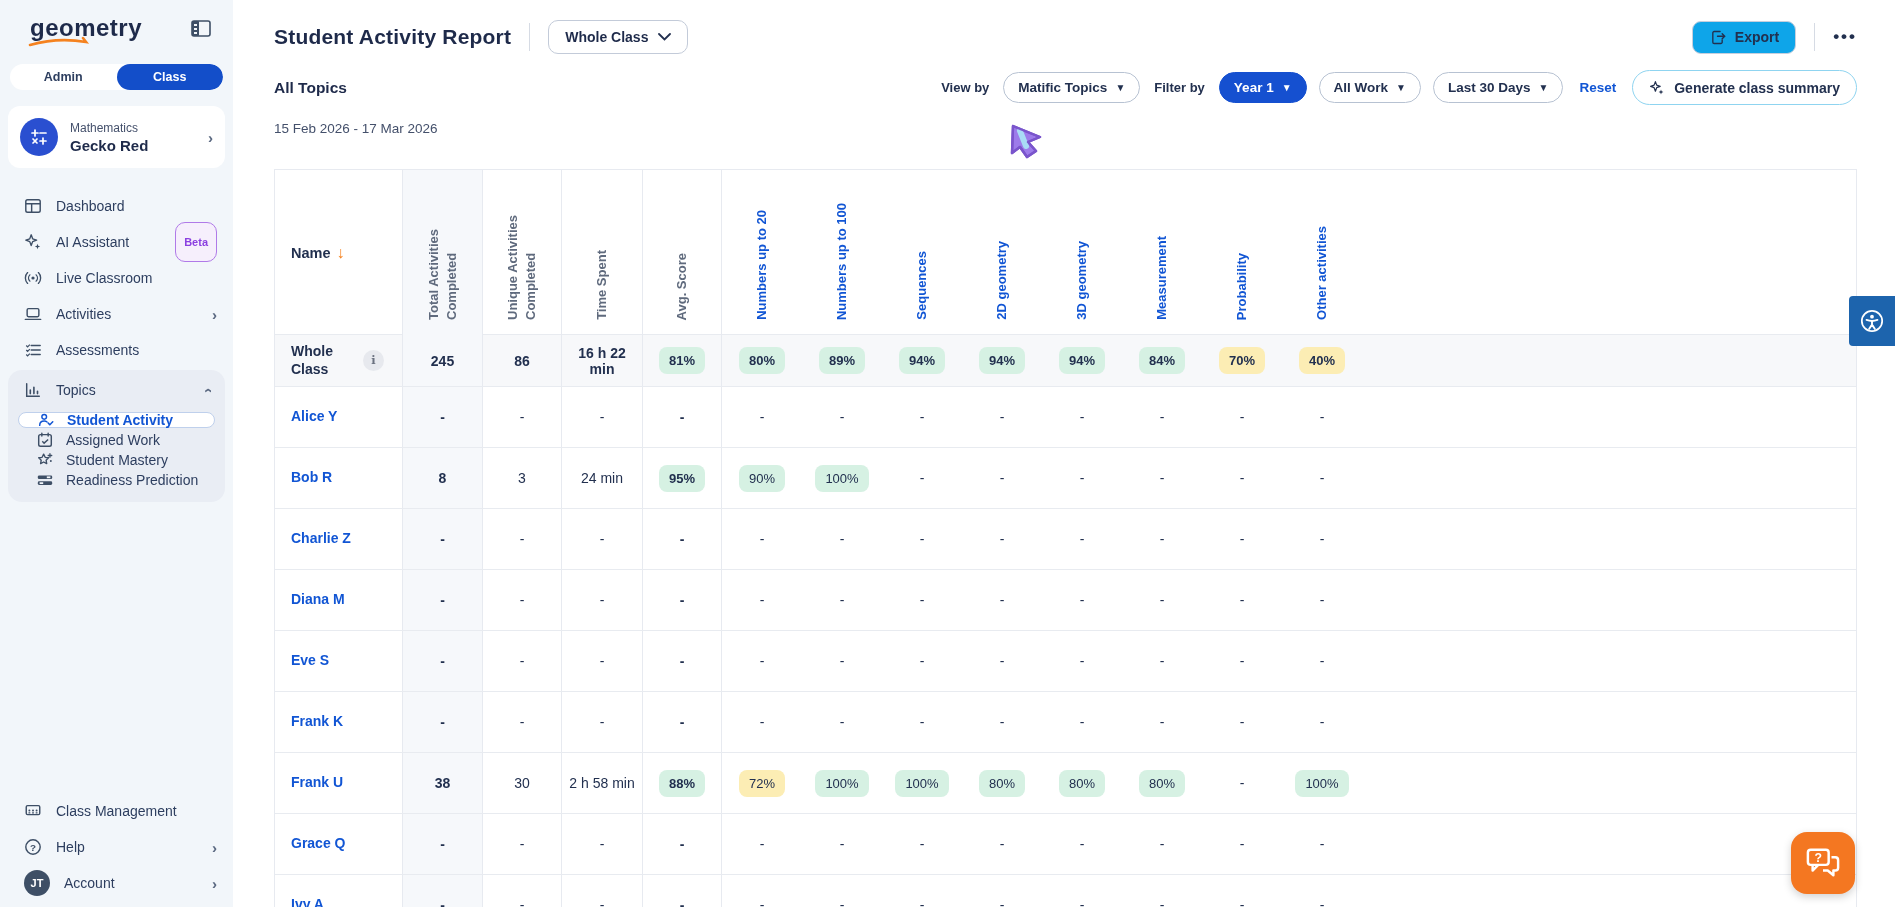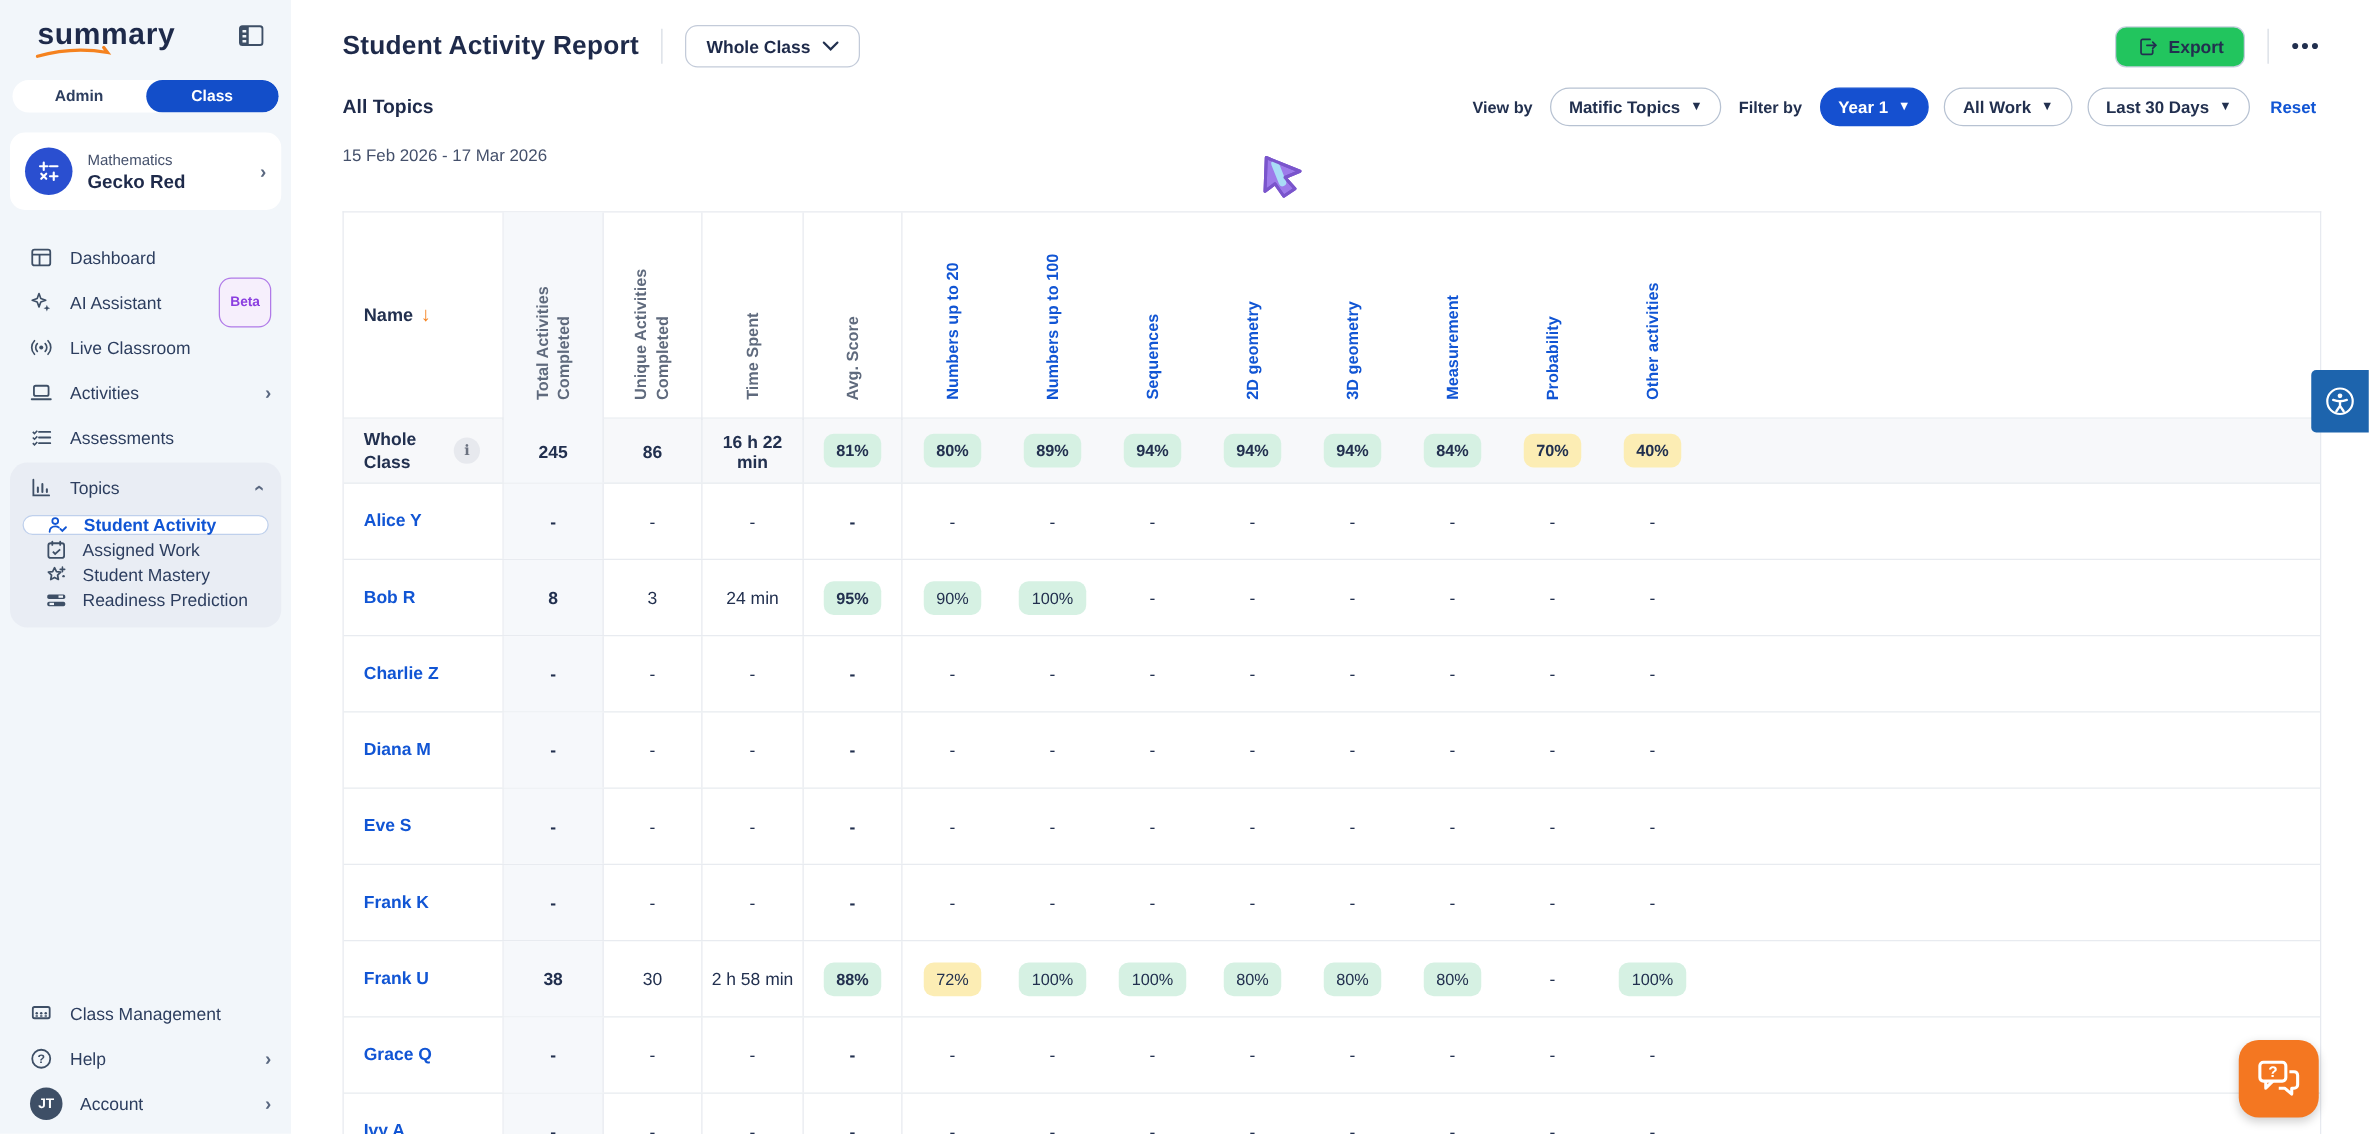--- a/index.html
+++ b/index.html
@@ -35,21 +35,21 @@
   .avatar { width:26px; height:26px; border-radius:50%; background:#3e4f66; color:#fff; font-size:11px; font-weight:bold; display:flex; align-items:center; justify-content:center; }
   .chev-up { display:inline-block; transform:rotate(-90deg); }
 
   
   .main { position:absolute; left:233px; top:0; right:0; height:907px; background:#fff; }
   .topbar { display:flex; align-items:center; padding:20px 38px 0 41px; gap:18px; }
   .page-title { font-size:21px; font-weight:bold; color:#1e2a4a; letter-spacing:.2px; }
   .vdiv { width:1px; height:28px; background:#d6dbe4; }
   .pill { display:flex; align-items:center; gap:10px; border:1px solid #c3cbd9; border-radius:10px; height:34px; padding:0 16px; font-size:14px; font-weight:bold; color:#1e2a4a; cursor:pointer; background:#fff; }
   .topbar .spacer { flex:1; }
-  .export-btn { display:flex; align-items:center; gap:9px; border:1px solid #c6cfdd; border-radius:9px; height:33px; padding:0 16px; font-size:14px; font-weight:bold; color:#22304f; cursor:pointer; background:#22c55e; }
+  .export-btn { display:flex; align-items:center; gap:9px; border:1px solid #c6cfdd; border-radius:9px; height:33px; padding:0 16px; font-size:14px; font-weight:bold; color:#22304f; cursor:pointer; background:#0ea5e9; }
   .more-dots { font-size:17px; font-weight:bold; color:#22304f; letter-spacing:2px; cursor:pointer; }
 
   .filter-row { display:flex; align-items:center; padding:16px 38px 0 41px; gap:12px; }
   .section-title { font-size:15.5px; font-weight:bold; color:#1e2a4a; }
   .filter-row .spacer { flex:1; }
   .flabel { font-size:13px; font-weight:bold; color:#22304f; margin:0 2px; }
   .fpill { display:flex; align-items:center; gap:8px; border:1px solid #b7c2d2; border-radius:17px; height:31px; padding:0 14px; font-size:13.5px; font-weight:bold; color:#22304f; background:#fff; cursor:pointer; }
   .fpill.primary { background:#1550d0; border-color:#1550d0; color:#fff; }
   .fpill.primary .fcaret { color:#fff; }
   .fcaret { font-size:10px; color:#22304f; }
@@ -87,21 +87,21 @@
   .a11y-btn { position:absolute; right:0; top:296px; width:46px; height:50px; background:#1d64ad; display:flex; align-items:center; justify-content:center; cursor:pointer; border-radius:4px 0 0 4px; }
   .chat-btn { position:absolute; right:40px; bottom:13px; width:64px; height:62px; background:#f47721; border-radius:16px; display:flex; align-items:center; justify-content:center; cursor:pointer; box-shadow:0 3px 8px rgba(0,0,0,.18); }
   svg { display:block; }
 </style>
 </head>
 <body>
 
 <div class="sidebar">
   <div class="logo-row">
     <div class="logo">
-      <span>summary</span>
+      <span>geometry</span>
       <svg width="72" height="12" viewBox="0 0 72 12">
         <path d="M2 9 Q30 1 58 6 L55 2" stroke="#f5821f" stroke-width="2.6" fill="none" stroke-linecap="round"></path>
       </svg>
     </div>
     <div class="collapse-btn">
       <svg width="20" height="17" viewBox="0 0 20 17">
           <rect x="1" y="1" width="18" height="15" rx="2" fill="none" stroke="#3e4f66" stroke-width="1.6"></rect>
           <rect x="1" y="1" width="7" height="15" rx="1" fill="#3e4f66"></rect>
           <rect x="3" y="4" width="3" height="2" fill="#f2f6fa"></rect>
           <rect x="3" y="8" width="3" height="2" fill="#f2f6fa"></rect>
@@ -300,20 +300,27 @@
     </div>
     <div class="fpill">
       <span>All Work</span>
       <span class="fcaret">▼</span>
     </div>
     <div class="fpill">
       <span>Last 30 Days</span>
       <span class="fcaret">▼</span>
     </div>
     <span class="reset-link">Reset</span>
+    <div class="gen-btn">
+      <svg width="16" height="16" viewBox="0 0 20 20">
+          <path d="M8 2 L9.6 6.4 L14 8 L9.6 9.6 L8 14 L6.4 9.6 L2 8 L6.4 6.4 Z" fill="none" stroke="#22304f" stroke-width="1.5" stroke-linejoin="round"></path>
+          <path d="M15 12 L15.8 14.2 L18 15 L15.8 15.8 L15 18 L14.2 15.8 L12 15 L14.2 14.2 Z" fill="#22304f"></path>
+        </svg>
+      <span>Generate class summary</span>
+    </div>
   </div>
 
   <div class="date-range">15 Feb 2026 - 17 Mar 2026</div>
 
   <div class="cursor-sticker">
     <svg width="42" height="40" viewBox="0 0 42 40">
         <path d="M8 4 L35 15 L23 20 L31 29 L22 35 L15 25 L7 31 Z" fill="#9d7bea" stroke="#7a55cc" stroke-width="2.4" stroke-linejoin="round"></path>
         <path d="M15 9 L21 24" stroke="#a9dcf6" stroke-width="6" stroke-linecap="round"></path>
         <path d="M8 4 L35 15 L23 20 L31 29 L22 35 L15 25 L7 31 Z" fill="none" stroke="#7a55cc" stroke-width="2.4" stroke-linejoin="round"></path>
       </svg>

